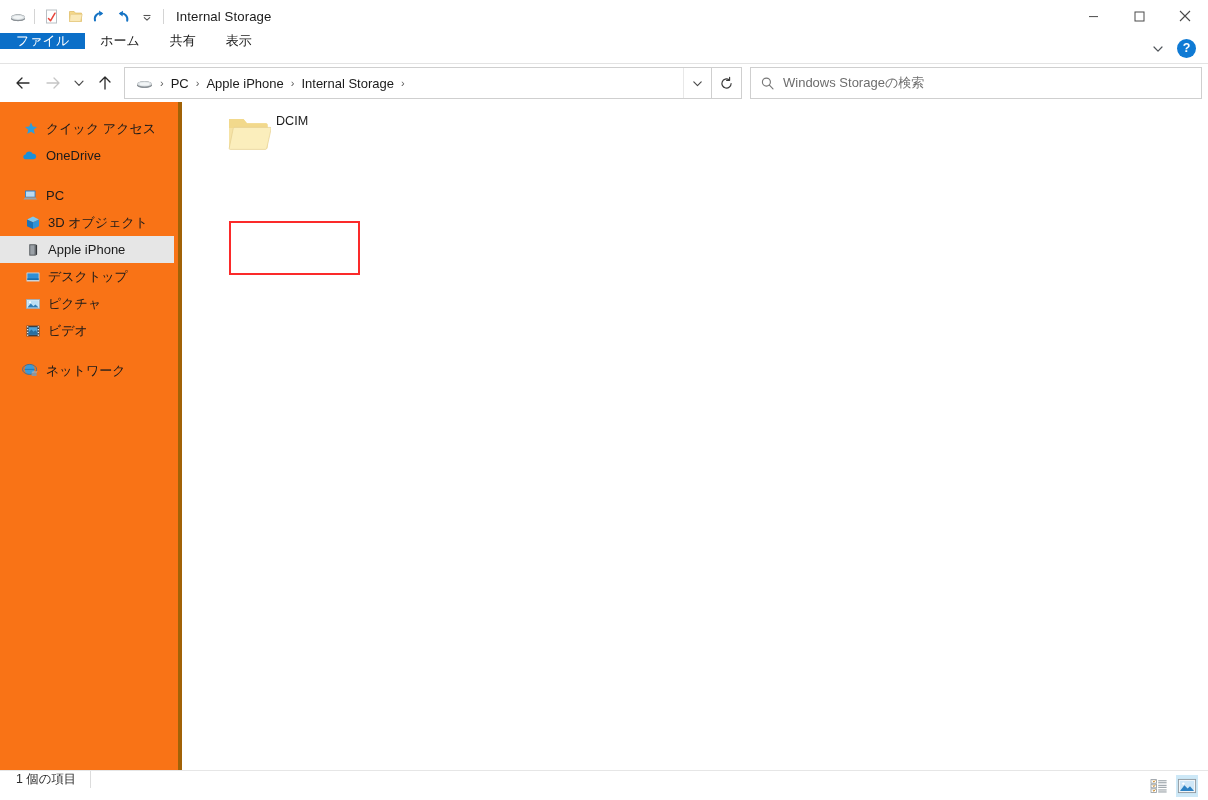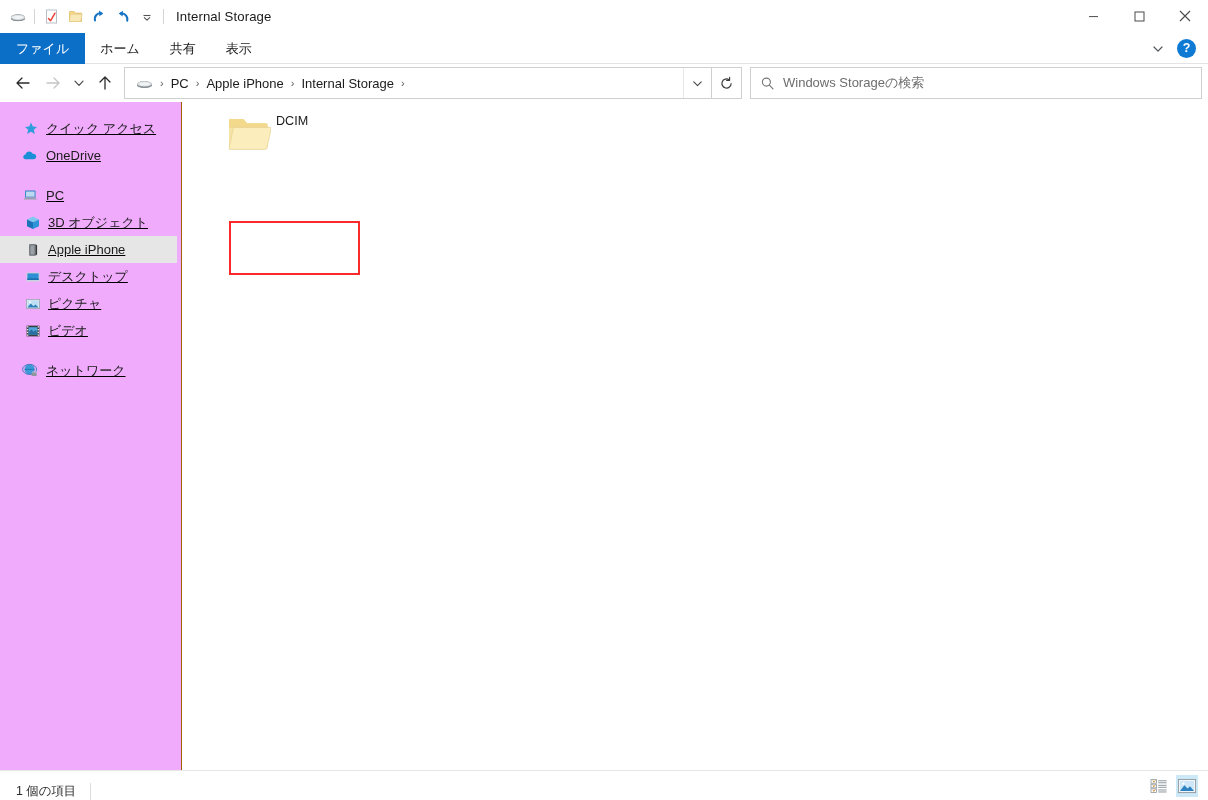--- a/index.html
+++ b/index.html
@@ -72,21 +72,21 @@
     align-items: stretch;
     background: #ffffff;
     border-bottom: 1px solid #e3e3e3;
     position: relative;
   }
   .tab {
     display: flex; align-items: center;
     padding: 0 15px;
     font-size: 13px;
     color: #1a1a1a;
-    height: 31px;
+    height: 16px;
     white-space: nowrap;
   }
   .tab.file {
     background: #0b6fc8;
     color: #ffffff;
     padding: 0 16px;
     margin-left: 0;
   }
   .ribbon-right {
     position: absolute;
@@ -194,26 +194,25 @@
   .body {
     flex: 1 1 auto;
     display: flex;
     min-height: 0;
     background: #ffffff;
     position: relative;
   }
   .sidebar {
     width: 182px;
     flex: 0 0 182px;
-    background: #f0abfc;
-    border-right: 1px solid #a16207;
+    background: #f97316;
+    border-right: 4px solid #a16207;
     padding-top: 13px;
     overflow: hidden;
     position: relative;
-    text-decoration: underline;
   }
   .nav-item {
     height: 27px;
     display: flex;
     align-items: center;
     font-size: 13px;
     color: #1b1b1b;
     padding-left: 22px;
     white-space: nowrap;
     position: relative;
@@ -264,21 +263,21 @@
     pointer-events: none;
     z-index: 5;
   }
 
   
   .statusbar {
     height: 30px;
     flex: 0 0 30px;
     border-top: 1px solid #e6e6e6;
     display: flex;
-    align-items: flex-end;
+    align-items: flex-start;
     background: #ffffff;
     position: relative;
   }
   .status-text {
     font-size: 12.4px;
     color: #2b2b2b;
     padding-left: 16px;
     white-space: nowrap;
   }
   .status-sep {

